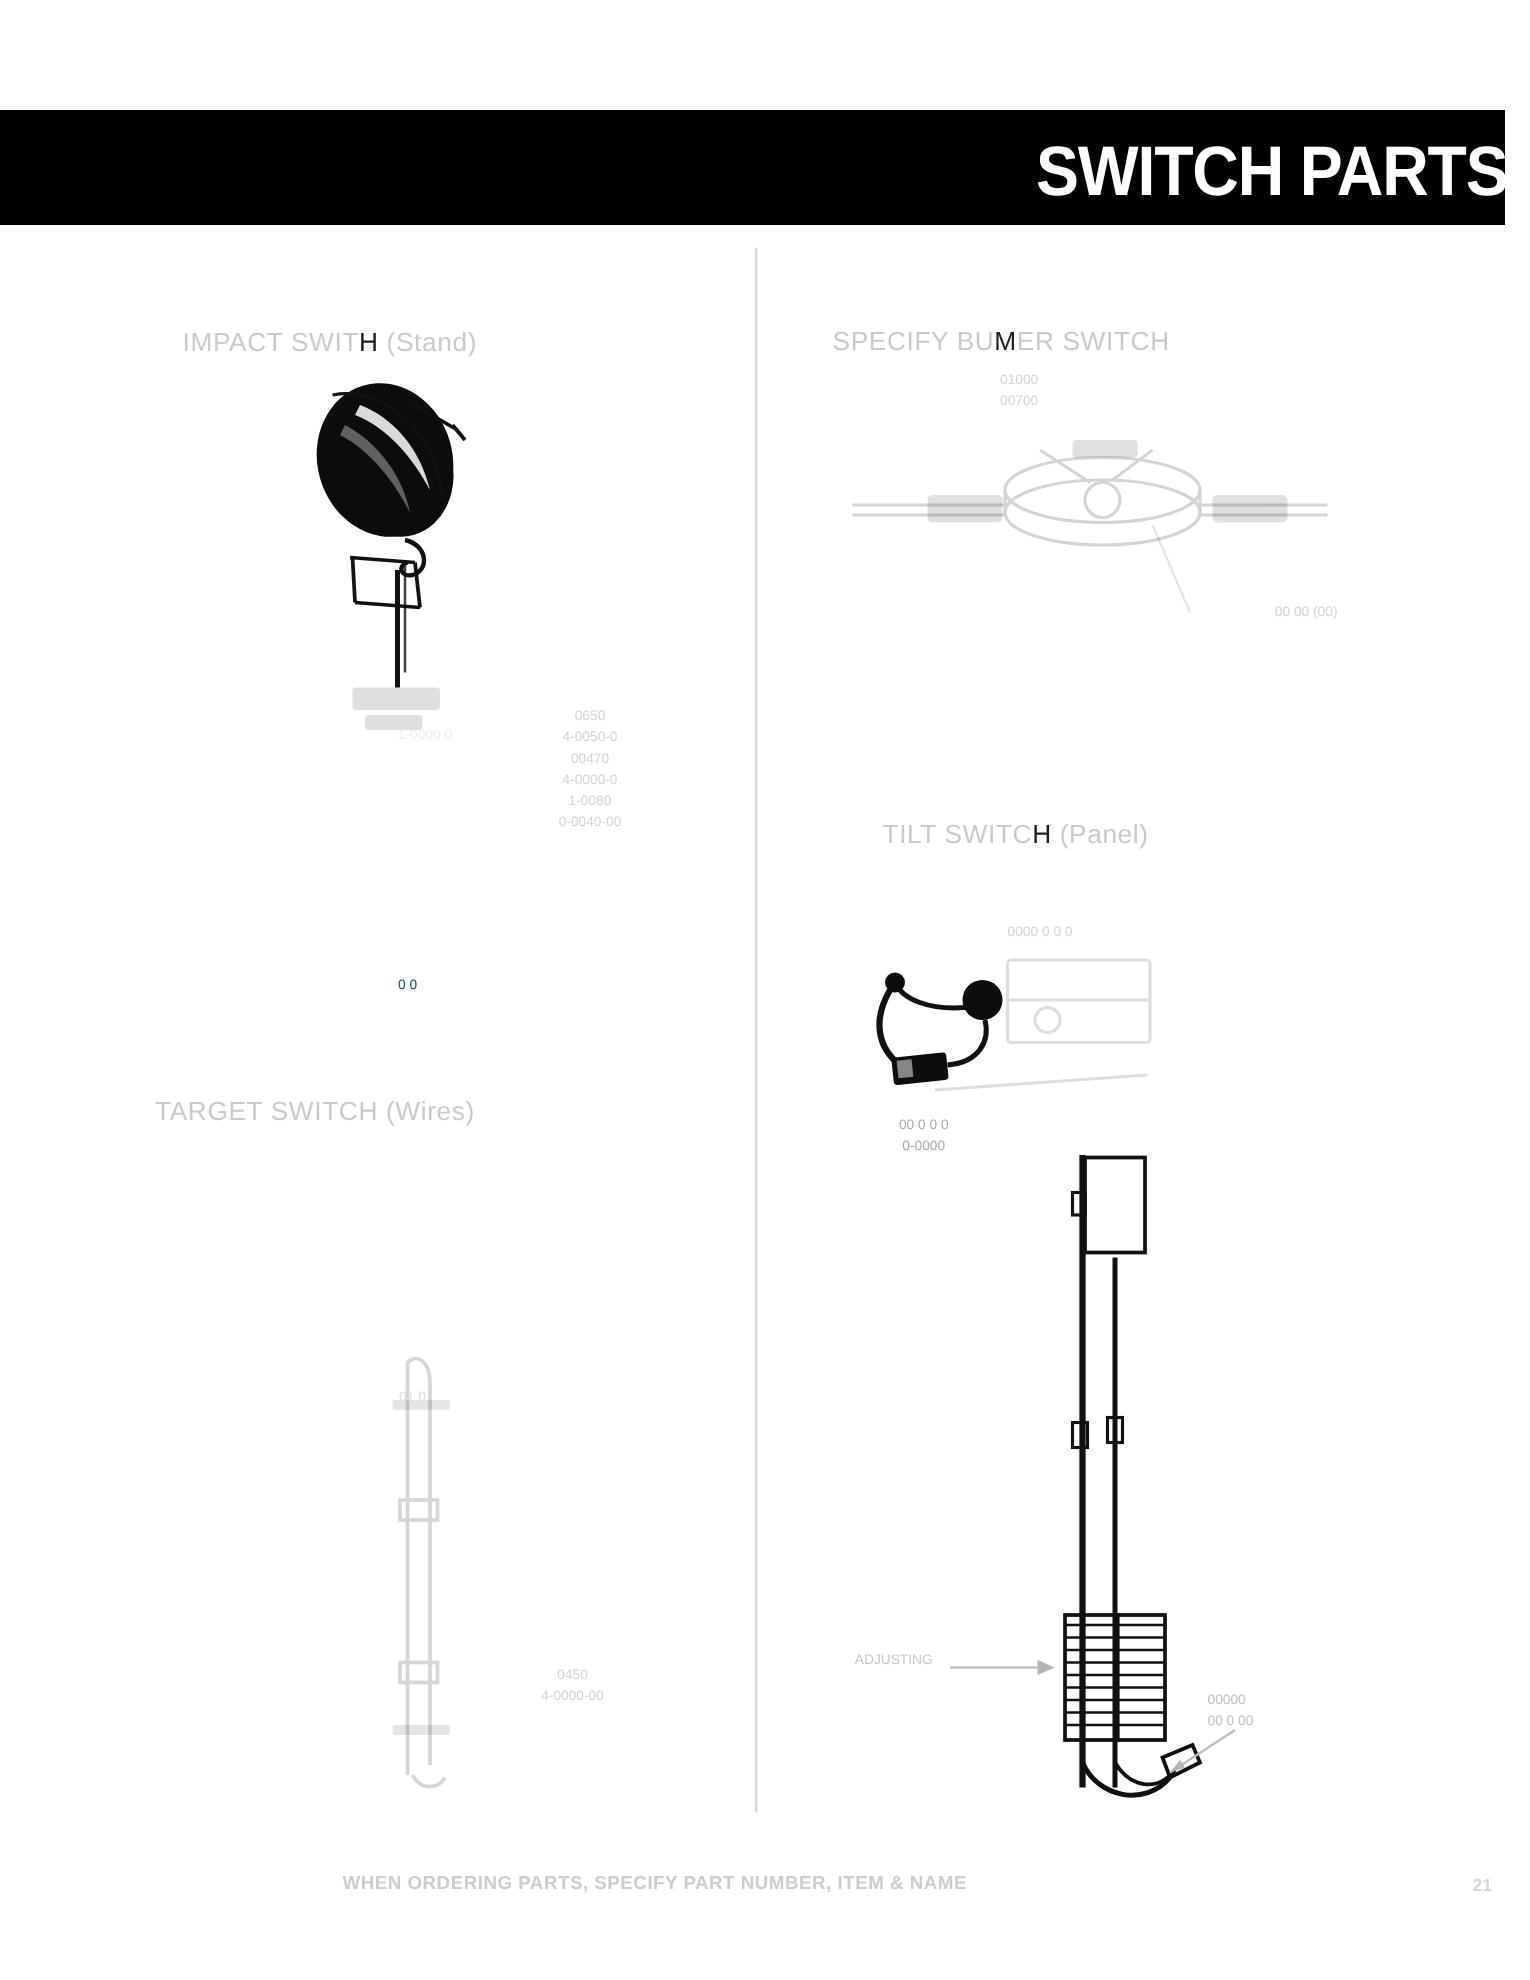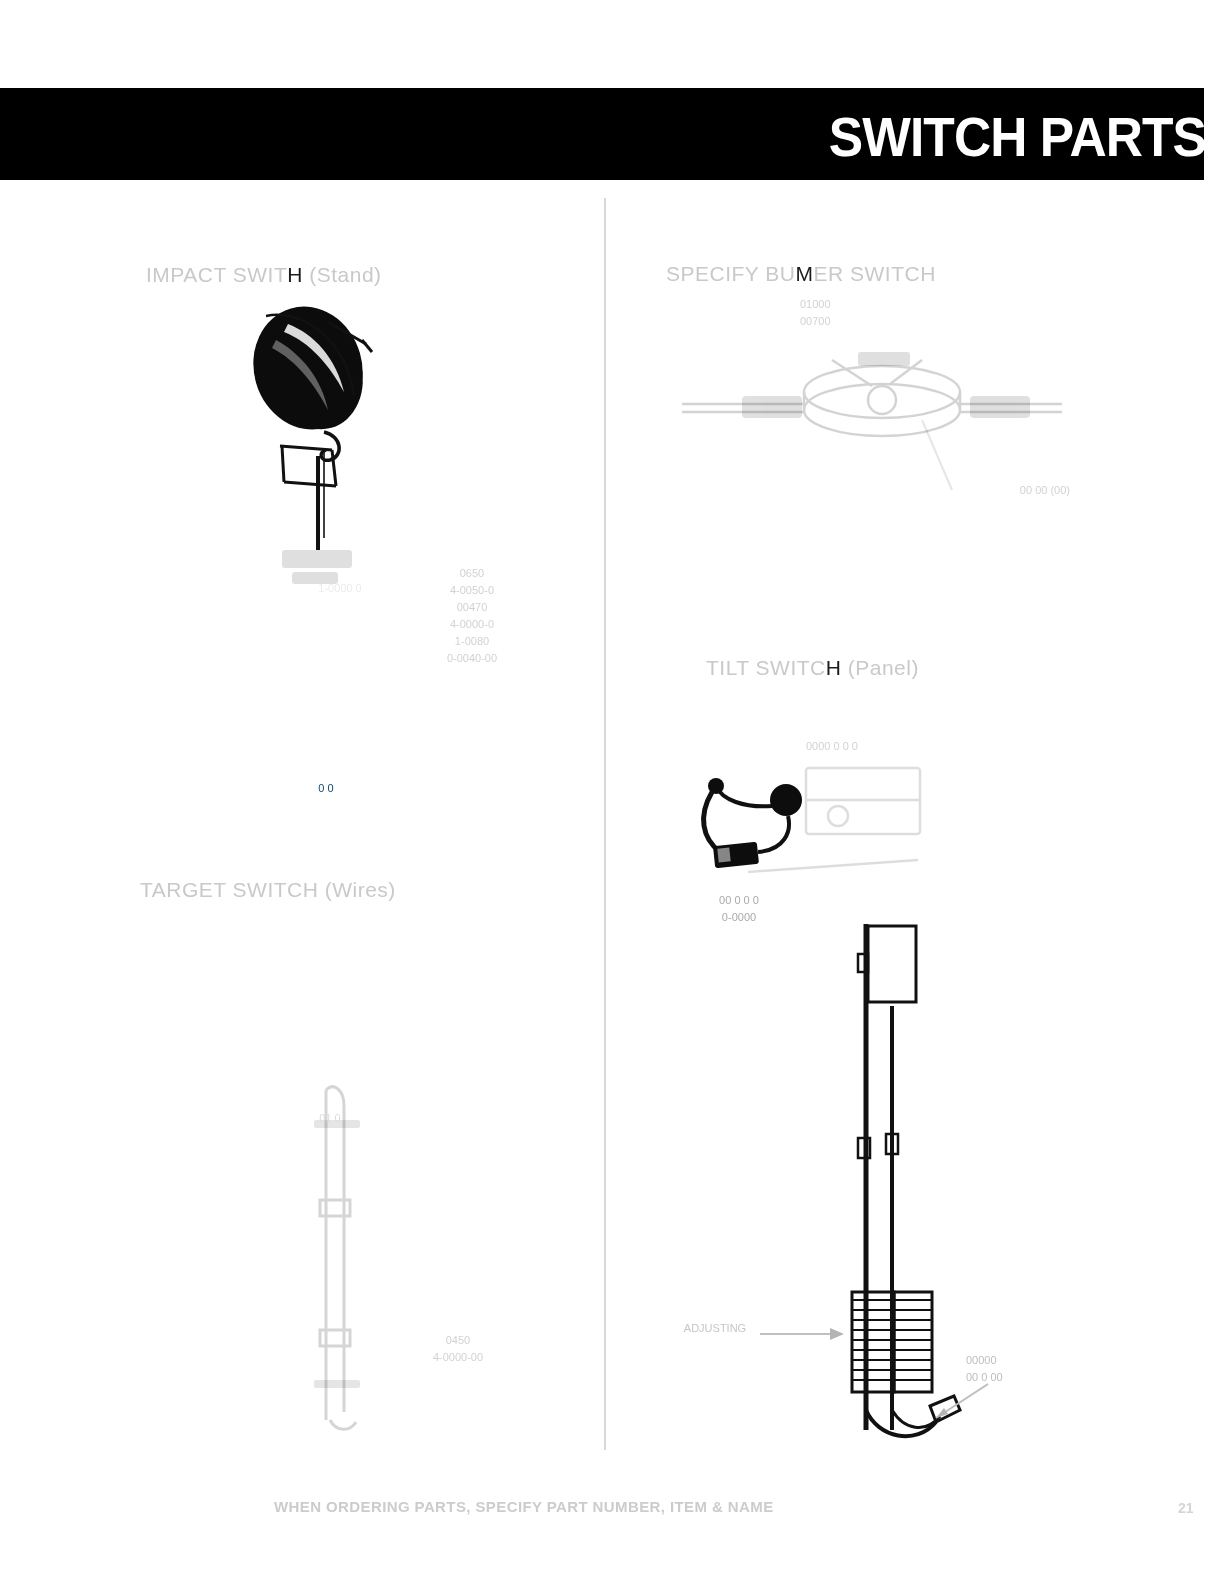--- a/index.html
+++ b/index.html
@@ -54,21 +54,21 @@
     position: absolute;
     font-family: "Liberation Sans", sans-serif;
     font-weight: normal;
     font-size: 21px;
     letter-spacing: 0.5px;
     color: #c9c9c9;
     white-space: nowrap;
     margin-top: 30px;
   }
   .cap-impact   { left: 146px; top: 233px; }
-  .cap-target   { left: 140px; top: 848px; text-align: right; }
+  .cap-target   { left: 124px; top: 848px; text-align: right; }
   .cap-rotating { left: 666px; top: 232px; }
   .cap-tilt     { left: 706px; top: 626px; }
 
   
   .cap-strong { color: #1c1c1c; }
 
   
   .label {
     position: absolute;
     font-family: "Liberation Sans", sans-serif;

